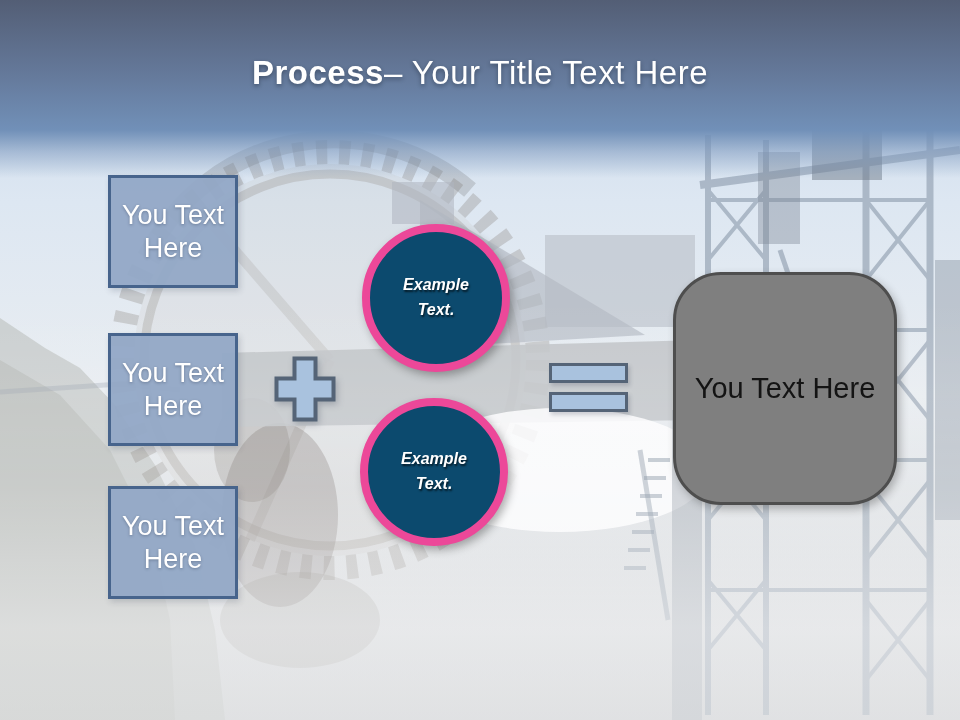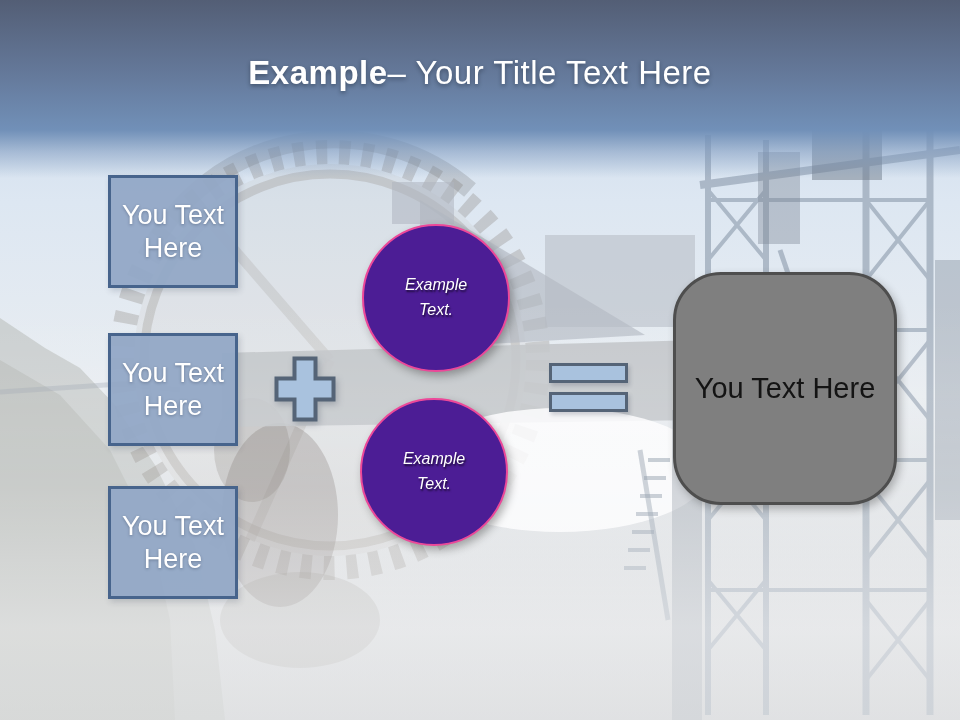--- a/index.html
+++ b/index.html
@@ -43,23 +43,23 @@
   .plus-wrap{position:absolute;left:274px;top:356px;width:62px;height:66px;filter:drop-shadow(2px 3px 3px rgba(40,50,70,.25));}
   .eq-bar{
     position:absolute;left:549px;width:79px;height:20px;
     background:#a9c2de;border:3px solid #556477;box-sizing:border-box;
     box-shadow:2px 3px 4px rgba(40,50,70,.2);
   }
   .eq-bar.e1{top:363px;} .eq-bar.e2{top:392px;}
   
   .ex-circle{
     position:absolute;width:148px;height:148px;border-radius:50%;
-    background:#4c1d95;border:2px solid #ec4899;box-sizing:border-box;
+    background:#0c4a6e;border:8px solid #ec4899;box-sizing:border-box;
     display:flex;align-items:center;justify-content:center;text-align:center;
-    color:#ffffff;font-size:16px;font-weight:normal;font-style:italic;line-height:1.55;
+    color:#ffffff;font-size:16px;font-weight:bold;font-style:italic;line-height:1.55;
     text-shadow:1px 2px 2px rgba(0,0,0,.65);
     box-shadow:3px 4px 8px rgba(30,30,30,.35);
   }
   .ex-circle .lbl{width:92px;}
   .ex-circle.c1{left:362px;top:224px;}
   .ex-circle.c2{left:360px;top:398px;}
   
   .result-box{
     position:absolute;left:673px;top:272px;width:224px;height:233px;
     background:#7f7f7f;border:3px solid #4e4e4e;border-radius:48px;box-sizing:border-box;
@@ -134,21 +134,21 @@
     <rect x="935" y="260" width="25" height="260" fill="#8b96a3" opacity="0.45"></rect>
 
     <path d="M0,392 L120,384 L180,390" stroke="#9aa4ae" stroke-width="5" opacity="0.35" fill="none"></path>
 
     <rect x="0" y="300" width="960" height="420" fill="url(#wash)"></rect>
   </svg>
 
   <div class="header"></div>
   <div class="header-fade"></div>
   <div class="title">
-    <span class="t-bold">Example</span><span class="t-rest">– Your Title Text Here</span>
+    <span class="t-bold">Process</span><span class="t-rest">– Your Title Text Here</span>
   </div>
 
   <div class="in-box b1">
     <span class="lbl">You Text Here</span>
   </div>
   <div class="in-box b2">
     <span class="lbl">You Text Here</span>
   </div>
   <div class="in-box b3">
     <span class="lbl">You Text Here</span>

